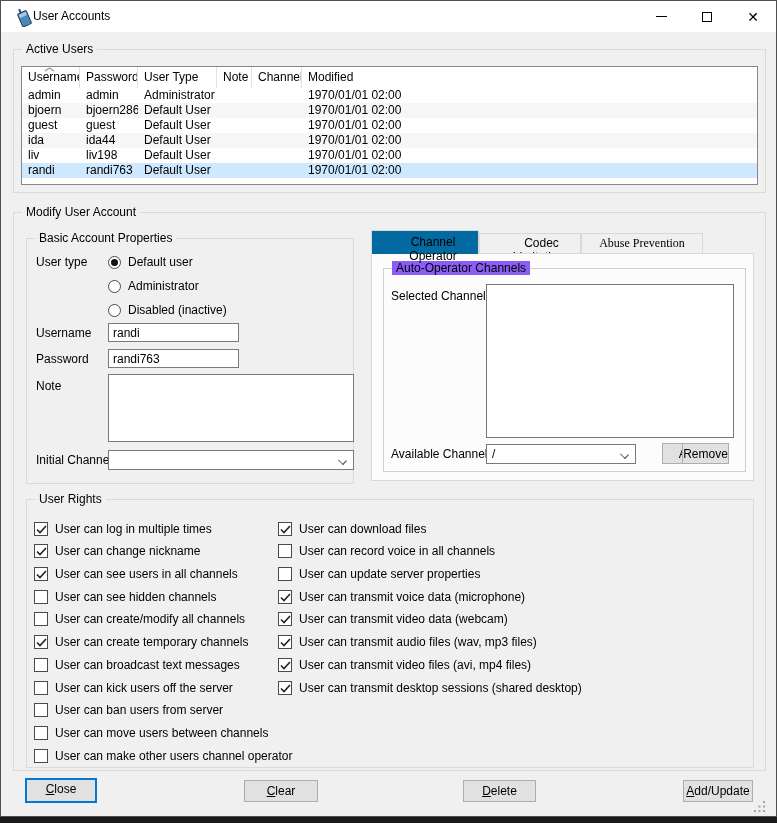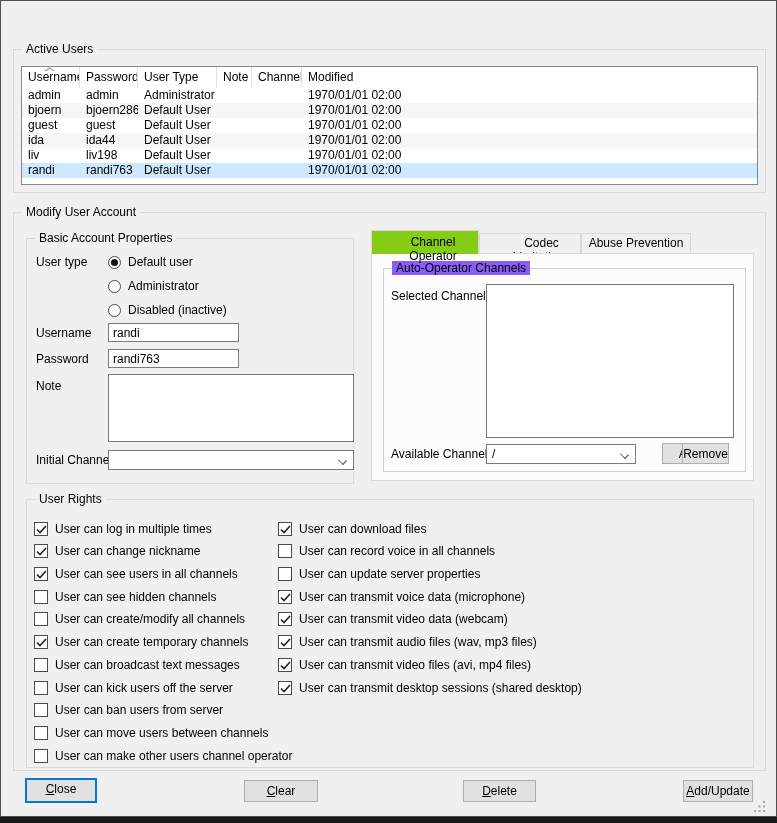--- a/index.html
+++ b/index.html
@@ -51,21 +51,21 @@
            margin-right:7px; position:relative; flex:none; }
   .radio.sel::after { content:""; position:absolute; left:2px; top:2px; width:7px; height:7px;
                       border-radius:50%; background:#111; }
   .check-row { display:flex; align-items:flex-end; height:22.7px; }
   .cbox { width:14px; height:14px; border:1px solid #4a4a4a; background:#fff; margin-right:7px;
           position:relative; flex:none; }
   .cbox svg { position:absolute; left:1px; top:2px; }
 
   
   .tab { position:absolute; border:1px solid #d9d9d9; background:#f0f0f0; text-align:center; }
-  .tab.active { background:#84cc16; border-bottom:none; z-index:3;padding-left:16px; }
+  .tab.active { background:#0369a1; border-bottom:none; z-index:3;padding-left:16px; }
   #tab-panel { position:absolute; left:370px; top:252px; width:383px; height:228px;
                background:#fcfcfc; border:1px solid #d9d9d9; z-index:1; }
   #selected-channels { position:absolute; left:485px; top:283px; width:248px; height:154px;
                        background:#fff; border:1px solid #767676; z-index:2; }
 
   
   .btn { position:absolute; background:#e1e1e1; border:1px solid #adadad; text-align:center;
          font-family:"Liberation Sans",sans-serif; font-size:12px; padding-top:3px; }
   .btn.default { border:2px solid #0078d7; padding-top:2px; }
   u { text-decoration:underline; }
@@ -73,20 +73,39 @@
   
   #resize-grip { position:absolute; right:10px; bottom:3px; }
   #desktop-strip { position:absolute; left:0; top:817px; width:777px; height:6px; background:#191919; }
   .z2 { z-index:2; }
 </style>
 </head>
 <body>
 
 <div id="window">
 
+  <div id="titlebar">
+    <svg id="app-icon" viewBox="0 0 20 20">
+      <g transform="rotate(-24 10 11)">
+        <rect x="7.2" y="0.5" width="2" height="5" fill="#2c4e6e"></rect>
+        <rect x="4.5" y="4.5" width="9.5" height="14" rx="1.5" fill="#4d87b8" stroke="#1d3d5c" stroke-width="1"></rect>
+        <rect x="5.5" y="5.5" width="7.5" height="3.5" fill="#aac8e0"></rect>
+      </g>
+    </svg>
+    <span id="title-text">User Accounts</span>
+    <div class="winbtn" id="btn-min">
+        <span></span>
+      </div>
+    <div class="winbtn" id="btn-max">
+        <span></span>
+      </div>
+    <div class="winbtn" id="btn-close">
+        <span>✕</span>
+      </div>
+  </div>
 
   <div class="grp" style="left:12px; top:48px; width:753px; height:144px;">
     <span class="grp-label">Active Users</span>
   </div>
 
   <div id="user-table">
     <div id="table-header">
       <div class="th c0">
         <svg id="sort-icon" width="11" height="5" viewBox="0 0 11 5">
           <polyline points="1,4 5.5,1 10,4" fill="none" stroke="#9a9a9a" stroke-width="1.2"></polyline>
@@ -181,21 +200,21 @@
   <span class="lbl z2" style="left:35px; top:378px;">Note</span>
   <textarea class="textbox z2" style="left: 107px; top: 373px; width: 246px; height: 68px; resize: none;" value=""></textarea>
   <span class="lbl z2" style="left:35px; top:452px;">Initial Channel</span>
   <div class="combo z2" style="left:107px; top:449px; width:246px; height:20px;">
     <span class="val"></span>
     <span class="chev"></span>
   </div>
 
   <div class="tab active" style="left:370px; top:229px; width:108px; height:24px; padding-top:4px;"><span>Channel Operator</span></div>
   <div class="tab" style="left:478px; top:232px; width:102px; height:21px; padding-top:2px;padding-left:23px;"><span>Codec Limitations</span></div>
-  <div class="tab" style="left:580px; top:232px; width:110px; height:21px; padding-top:2px;"><span>Abuse Prevention</span></div>
+  <div class="tab" style="left:580px; top:232px; width:122px; height:21px; padding-top:2px;font-family:Liberation Serif, serif;"><span>Abuse Prevention</span></div>
   <div id="tab-panel"></div>
 
   <div class="grp z2" style="left:382px; top:267px; width:363px; height:204px; border-color:#d0d0d0;">
     <span class="grp-label on-white">Auto-Operator Channels</span>
   </div>
   <span class="lbl z2" style="left:390px; top:288px;">Selected Channels</span>
   <div id="selected-channels"></div>
   <span class="lbl z2" style="left:390px; top:446px;">Available Channels</span>
   <div class="combo z2" style="left:485px; top:443px; width:150px; height:20px;">
     <span class="val">/</span>

